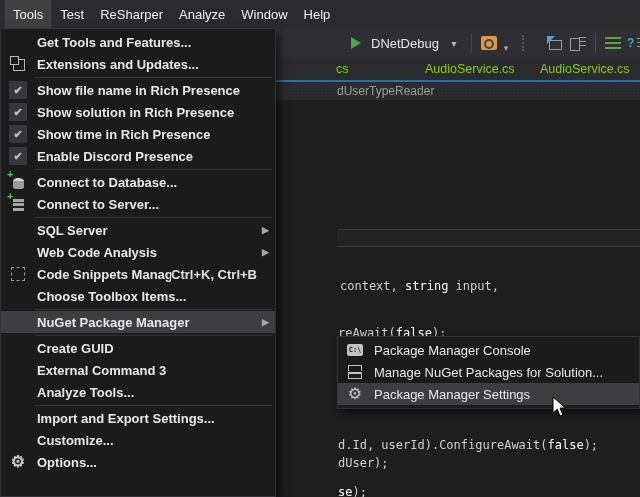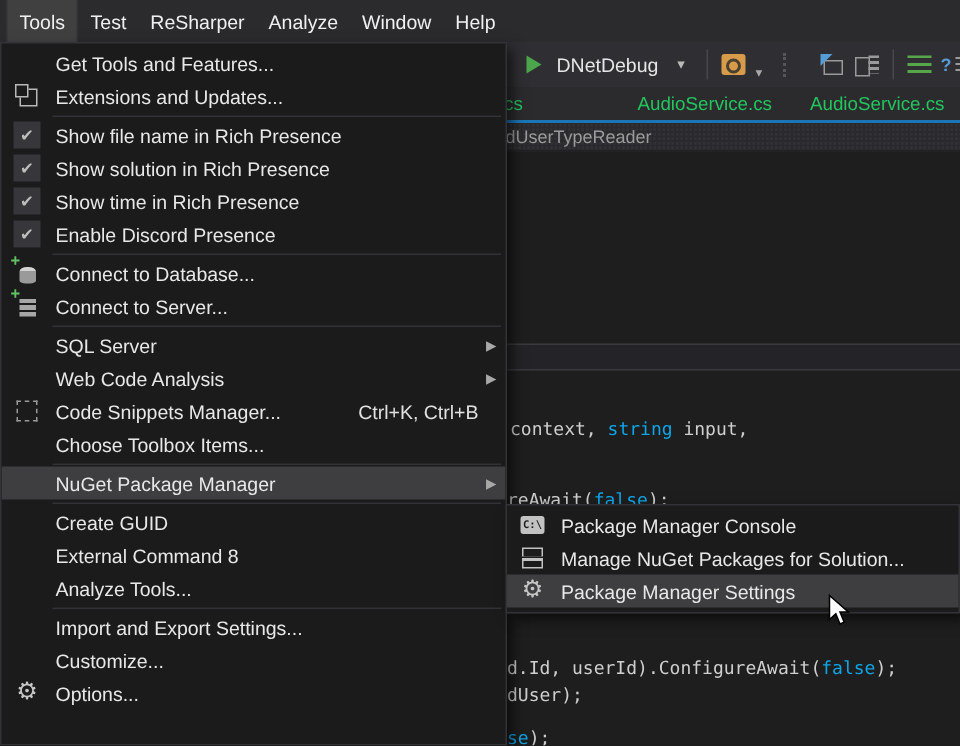--- a/index.html
+++ b/index.html
@@ -40,40 +40,40 @@
     background:repeating-linear-gradient(to bottom,#9a9a9a 0 1.5px,transparent 1.5px 4px); }
   .indent-lines-icon { width:13px; height:12px;
     background:repeating-linear-gradient(to bottom,#57a64a 0 2px,transparent 2px 5px); }
   .question-lines-icon::before { content:"?"; color:#569cd6; font-weight:bold; font-size:12px; }
   .question-lines-icon::after { content:""; width:7px; height:10px; margin-left:3px;
     background:repeating-linear-gradient(to bottom,#9a9a9a 0 1.5px,transparent 1.5px 4px); }
 
   
   #tabstrip { position:absolute; left:0; top:58px; width:640px; height:22px; background:#2b2b2e; z-index:1; }
   .tab { position:absolute; top:0; height:22px; display:flex; align-items:center;
-    font-size:12.5px; color:#22c55e; cursor:default; }
+    font-size:12.5px; color:#84cc16; cursor:default; }
   #tab-0 { left:336px; } #tab-1 { left:425px; } #tab-2 { left:540px; }
   #doc-accent { position:absolute; left:0; top:80px; width:640px; height:2px; background:#1b76b8; z-index:1; }
   #breadcrumb { position:absolute; left:0; top:82px; width:640px; height:19px; background:#2a2a2e;
     background-image:radial-gradient(rgba(255,255,255,0.04) 1px, transparent 1px); background-size:3px 3px;
     display:flex; align-items:center; padding-left:337px; z-index:1;
     border-bottom:1px solid #222225; }
   #breadcrumb span { color:#9b9b9b; font-size:12px; }
 
   
   #editor { position:absolute; left:0; top:101px; width:640px; height:396px; background:#1e1e1e; z-index:0; }
   .h-band { position:absolute; left:337px; width:303px; }
   .code-line { position:absolute; font-family:"DejaVu Sans Mono", monospace; font-size:12px;
     white-space:pre; color:#cfcfcf; line-height:14px; }
-  .tok-keyword { color:#0ea5e9; }
+  .tok-keyword { color:#ffffff; }
 
   
   .menu-panel { background:#1b1b1c; border:1px solid #333337; box-shadow:4px 4px 8px rgba(0,0,0,0.55);
     padding:2px 0 3px 0; }
-  #tools-menu { position:absolute; left:0; top:28px; width:338px; height:469px; z-index:10; overflow:hidden; }
+  #tools-menu { position:absolute; left:0; top:28px; width:276px; height:469px; z-index:10; overflow:hidden;font-weight:bold; }
   #nuget-submenu { position:absolute; left:337px; top:336px; width:303px; z-index:11; }
   .menu-item { height:22px; display:flex; align-items:center; padding:0 6px 0 8px; cursor:default; }
   .menu-item.hl { background:#3e3e40; }
   .mi-icon { position:relative; width:18px; height:18px; flex:none; margin-right:10px;
     display:flex; align-items:center; justify-content:center; }
   .mi-label { font-size:13px; color:#e8e8e8; flex:1; white-space:nowrap; overflow:hidden; }
   .mi-shortcut { font-size:13px; color:#e0e0e0; margin-right:2px; }
   .mi-arrow { width:10px; color:#a8a8a8; font-size:9px; text-align:right; flex:none; }
   .menu-sep { height:4px; position:relative; }
   .menu-sep::after { content:""; position:absolute; left:34px; right:3px; top:2px; height:1px; background:#333337; }
@@ -225,21 +225,21 @@
         <span class="mi-arrow">▶</span>
       </div>
       <div class="menu-sep"></div>
       <div class="menu-item">
         <span class="mi-icon icon-none"></span>
         <span class="mi-label">Create GUID</span>
         <span class="mi-arrow"></span>
       </div>
       <div class="menu-item">
         <span class="mi-icon icon-none"></span>
-        <span class="mi-label">External Command 8</span>
+        <span class="mi-label">External Command 3</span>
         <span class="mi-arrow"></span>
       </div>
       <div class="menu-item">
         <span class="mi-icon icon-none"></span>
         <span class="mi-label">Analyze Tools...</span>
         <span class="mi-arrow"></span>
       </div>
       <div class="menu-sep"></div>
       <div class="menu-item">
         <span class="mi-icon icon-none"></span>

